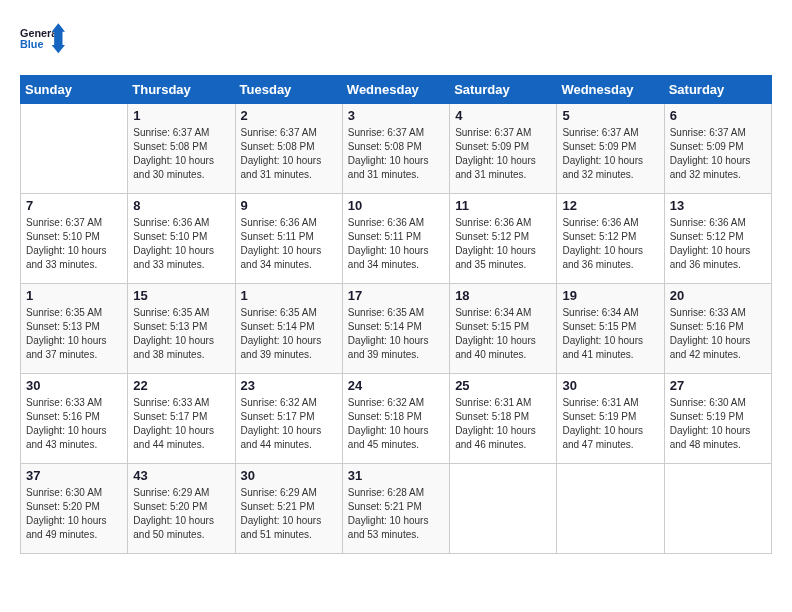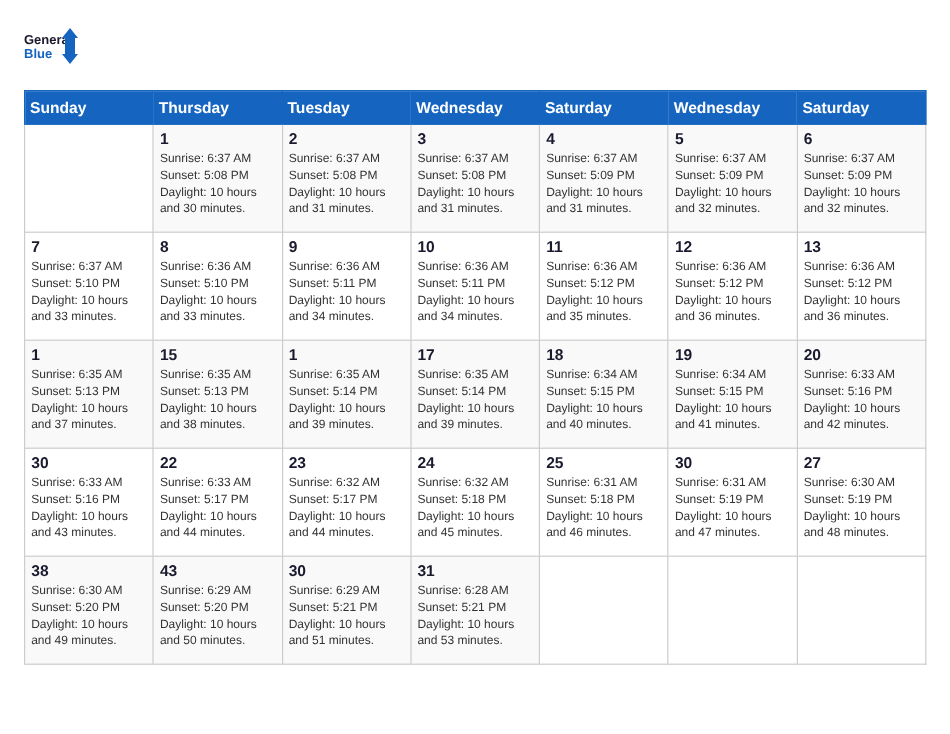--- a/index.html
+++ b/index.html
@@ -297,21 +297,21 @@
         <td>
           <div class="day-number">27</div>
           <div class="day-info" style="white-space: pre-line;">Sunrise: 6:30 AM
 Sunset: 5:19 PM
 Daylight: 10 hours
 and 48 minutes.</div>
         </td>
       </tr>
       <tr>
         <td>
-          <div class="day-number">38</div>
+          <div class="day-number">37</div>
           <div class="day-info" style="white-space: pre-line;">Sunrise: 6:30 AM
 Sunset: 5:20 PM
 Daylight: 10 hours
 and 49 minutes.</div>
         </td>
         <td>
           <div class="day-number">43</div>
           <div class="day-info" style="white-space: pre-line;">Sunrise: 6:29 AM
 Sunset: 5:20 PM
 Daylight: 10 hours

